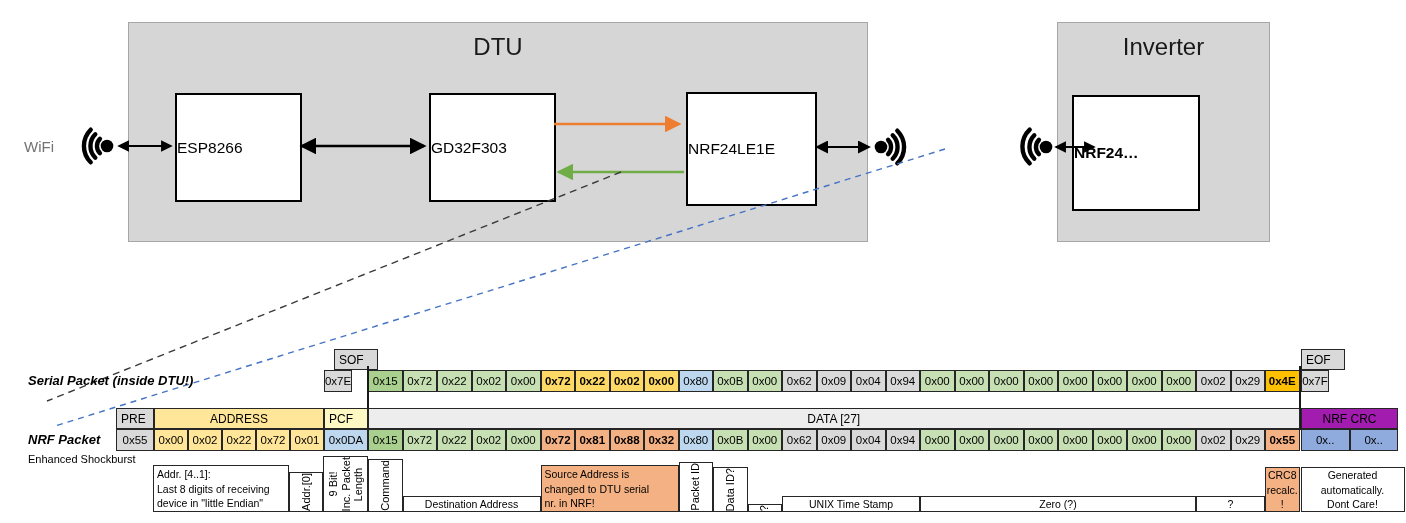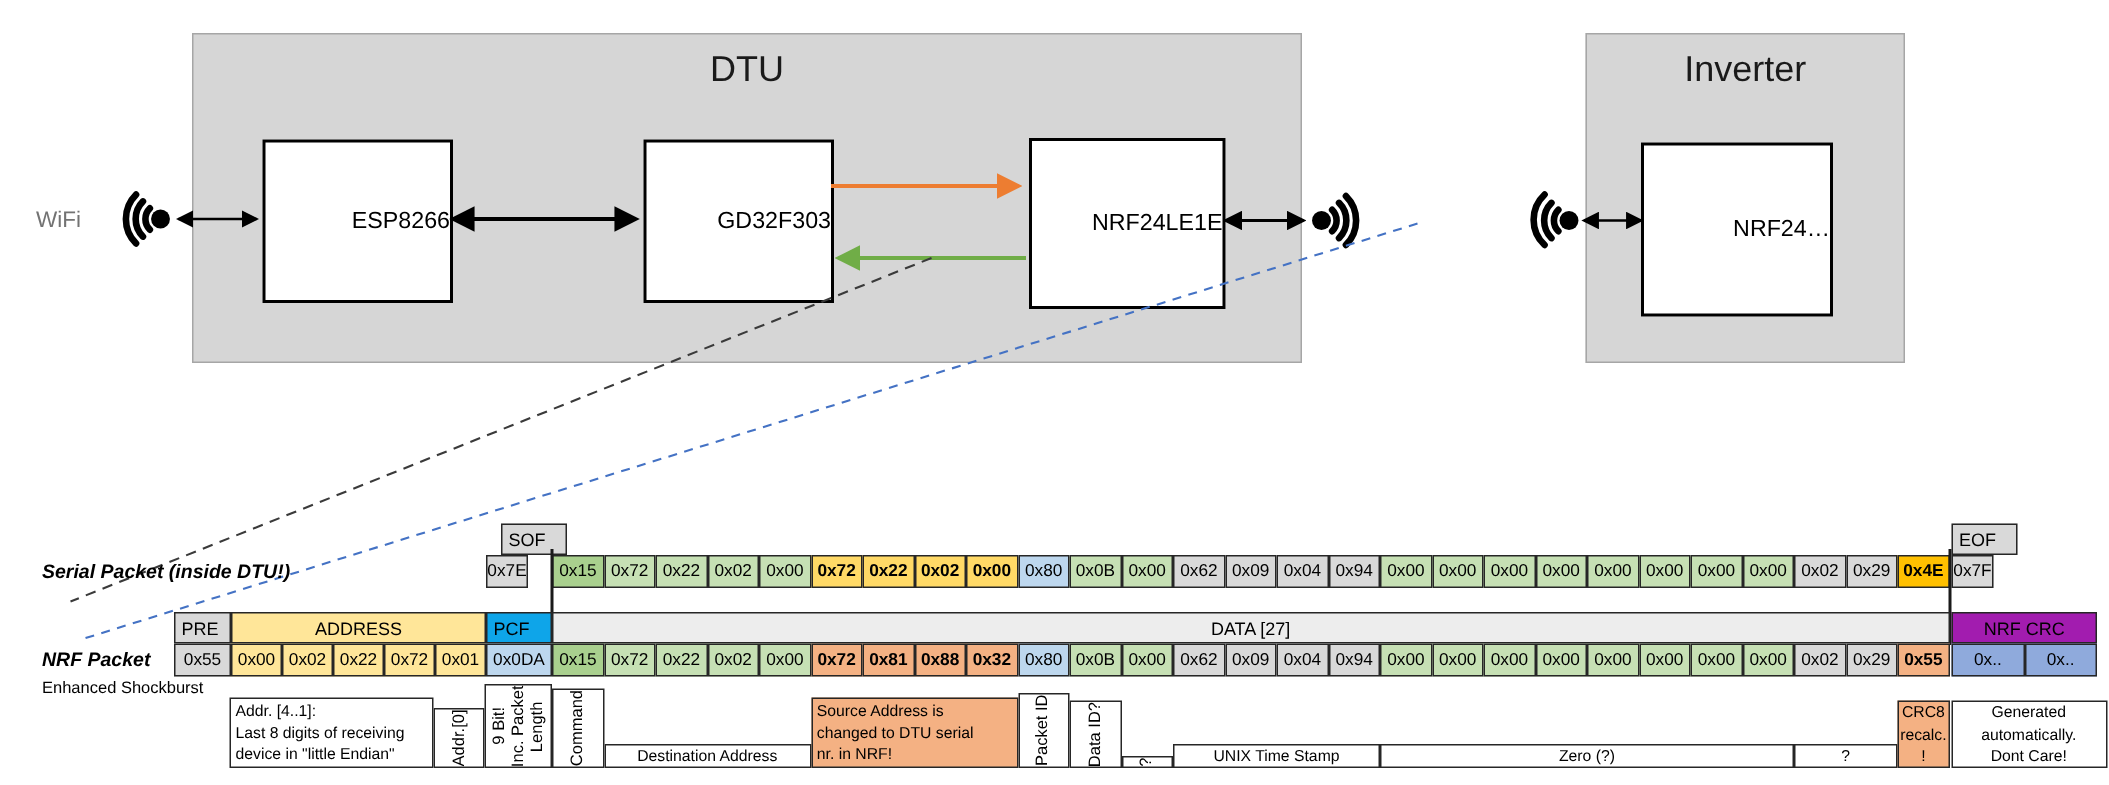--- a/index.html
+++ b/index.html
@@ -4,21 +4,21 @@
 <style>
   html,body{margin:0;padding:0;background:#ffffff;}
   #stage{position:relative;width:1406px;height:523px;background:#fff;
          font-family:"Liberation Sans",sans-serif;color:#000;overflow:hidden;}
 
   
   .bigbox{position:absolute;background:#d6d6d6;border:1px solid #a6a6a6;}
   .bigbox .title{position:absolute;top:10px;left:0;right:0;text-align:center;
                  font-size:24px;color:#1a1a1a;}
   .chip{position:absolute;background:#ffffff;border:2px solid #000;
-        display:flex;align-items:center;justify-content:flex-end;font-size:15.5px;}
+        display:flex;align-items:center;justify-content:flex-start;font-size:15.5px;}
   .wifi-label{position:absolute;font-size:15px;color:#737373;}
   svg.overlay{position:absolute;left:0;top:0;pointer-events:none;}
 
   
   .plabel{position:absolute;font-size:13px;font-weight:bold;font-style:italic;white-space:nowrap;}
   .slabel{position:absolute;font-size:11px;white-space:nowrap;}
   .hdr{position:absolute;box-sizing:border-box;height:21px;border:1px solid #262626;
        display:flex;align-items:center;font-size:12px;background:#d9d9d9;}
   .hdr.pad{padding-left:4px;}
   .hdr.center{justify-content:center;}
@@ -68,21 +68,21 @@
 
   <div class="chip" style="left:175px;top:93px;width:123px;height:105px;">
     <span>ESP8266</span>
   </div>
   <div class="chip" style="left:429px;top:93px;width:123px;height:105px;">
     <span>GD32F303</span>
   </div>
   <div class="chip" style="left:686px;top:92px;width:127px;height:110px;">
     <span>NRF24LE1E</span>
   </div>
-  <div class="chip" style="left:1094px;top:95px;width:124px;height:112px;border-width:2.5px;">
+  <div class="chip" style="left:1072px;top:95px;width:124px;height:112px;border-width:2.5px;font-weight:bold;">
     <span>NRF24…</span>
   </div>
 
   <svg class="overlay" width="1406" height="523" viewBox="0 0 1406 523">
     <defs>
       <marker id="mB" viewBox="0 0 10 10" refX="8.5" refY="5" markerWidth="6.5" markerHeight="6.5" orient="auto-start-reverse">
           <path d="M0 0L10 5L0 10z" fill="#000"></path>
         </marker>
       <marker id="mO" viewBox="0 0 10 10" refX="8.5" refY="5" markerWidth="6.5" markerHeight="6.5" orient="auto-start-reverse">
           <path d="M0 0L10 5L0 10z" fill="#ED7D31"></path>
@@ -166,21 +166,21 @@
   </div>
 
   <div class="vline" style="left:367px;top:366px;height:64px;"></div>
   <div class="vline" style="left:1299px;top:366px;height:64px;"></div>
 
   <div class="plabel" style="left:28px;top:432px;">NRF Packet</div>
   <div class="slabel" style="left:28px;top:453px;">Enhanced Shockburst</div>
 
   <div class="hdr pad" style="left:116px;top:408px;width:38px;">PRE</div>
   <div class="hdr center" style="left:154px;top:408px;width:170px;background:#ffe699;">ADDRESS</div>
-  <div class="hdr pad" style="left:324px;top:408px;width:44px;background:#0ea5e9;">PCF</div>
+  <div class="hdr pad" style="left:324px;top:408px;width:44px;background:#fef9c3;">PCF</div>
   <div class="hdr center" style="left:368px;top:408px;width:931.5px;background:#ededed;">DATA [27]</div>
   <div class="hdr center" style="left:1301px;top:408px;width:97px;background:#a21caf;">NRF CRC</div>
 
   <div class="cellrow prefix-row" style="left:116px;top:429px;">
       <div class="cell c-gray">0x55</div>
       <div class="cell c-yellow">0x00</div>
       <div class="cell c-yellow">0x02</div>
       <div class="cell c-yellow">0x22</div>
       <div class="cell c-yellow">0x72</div>
       <div class="cell c-yellow">0x01</div>

